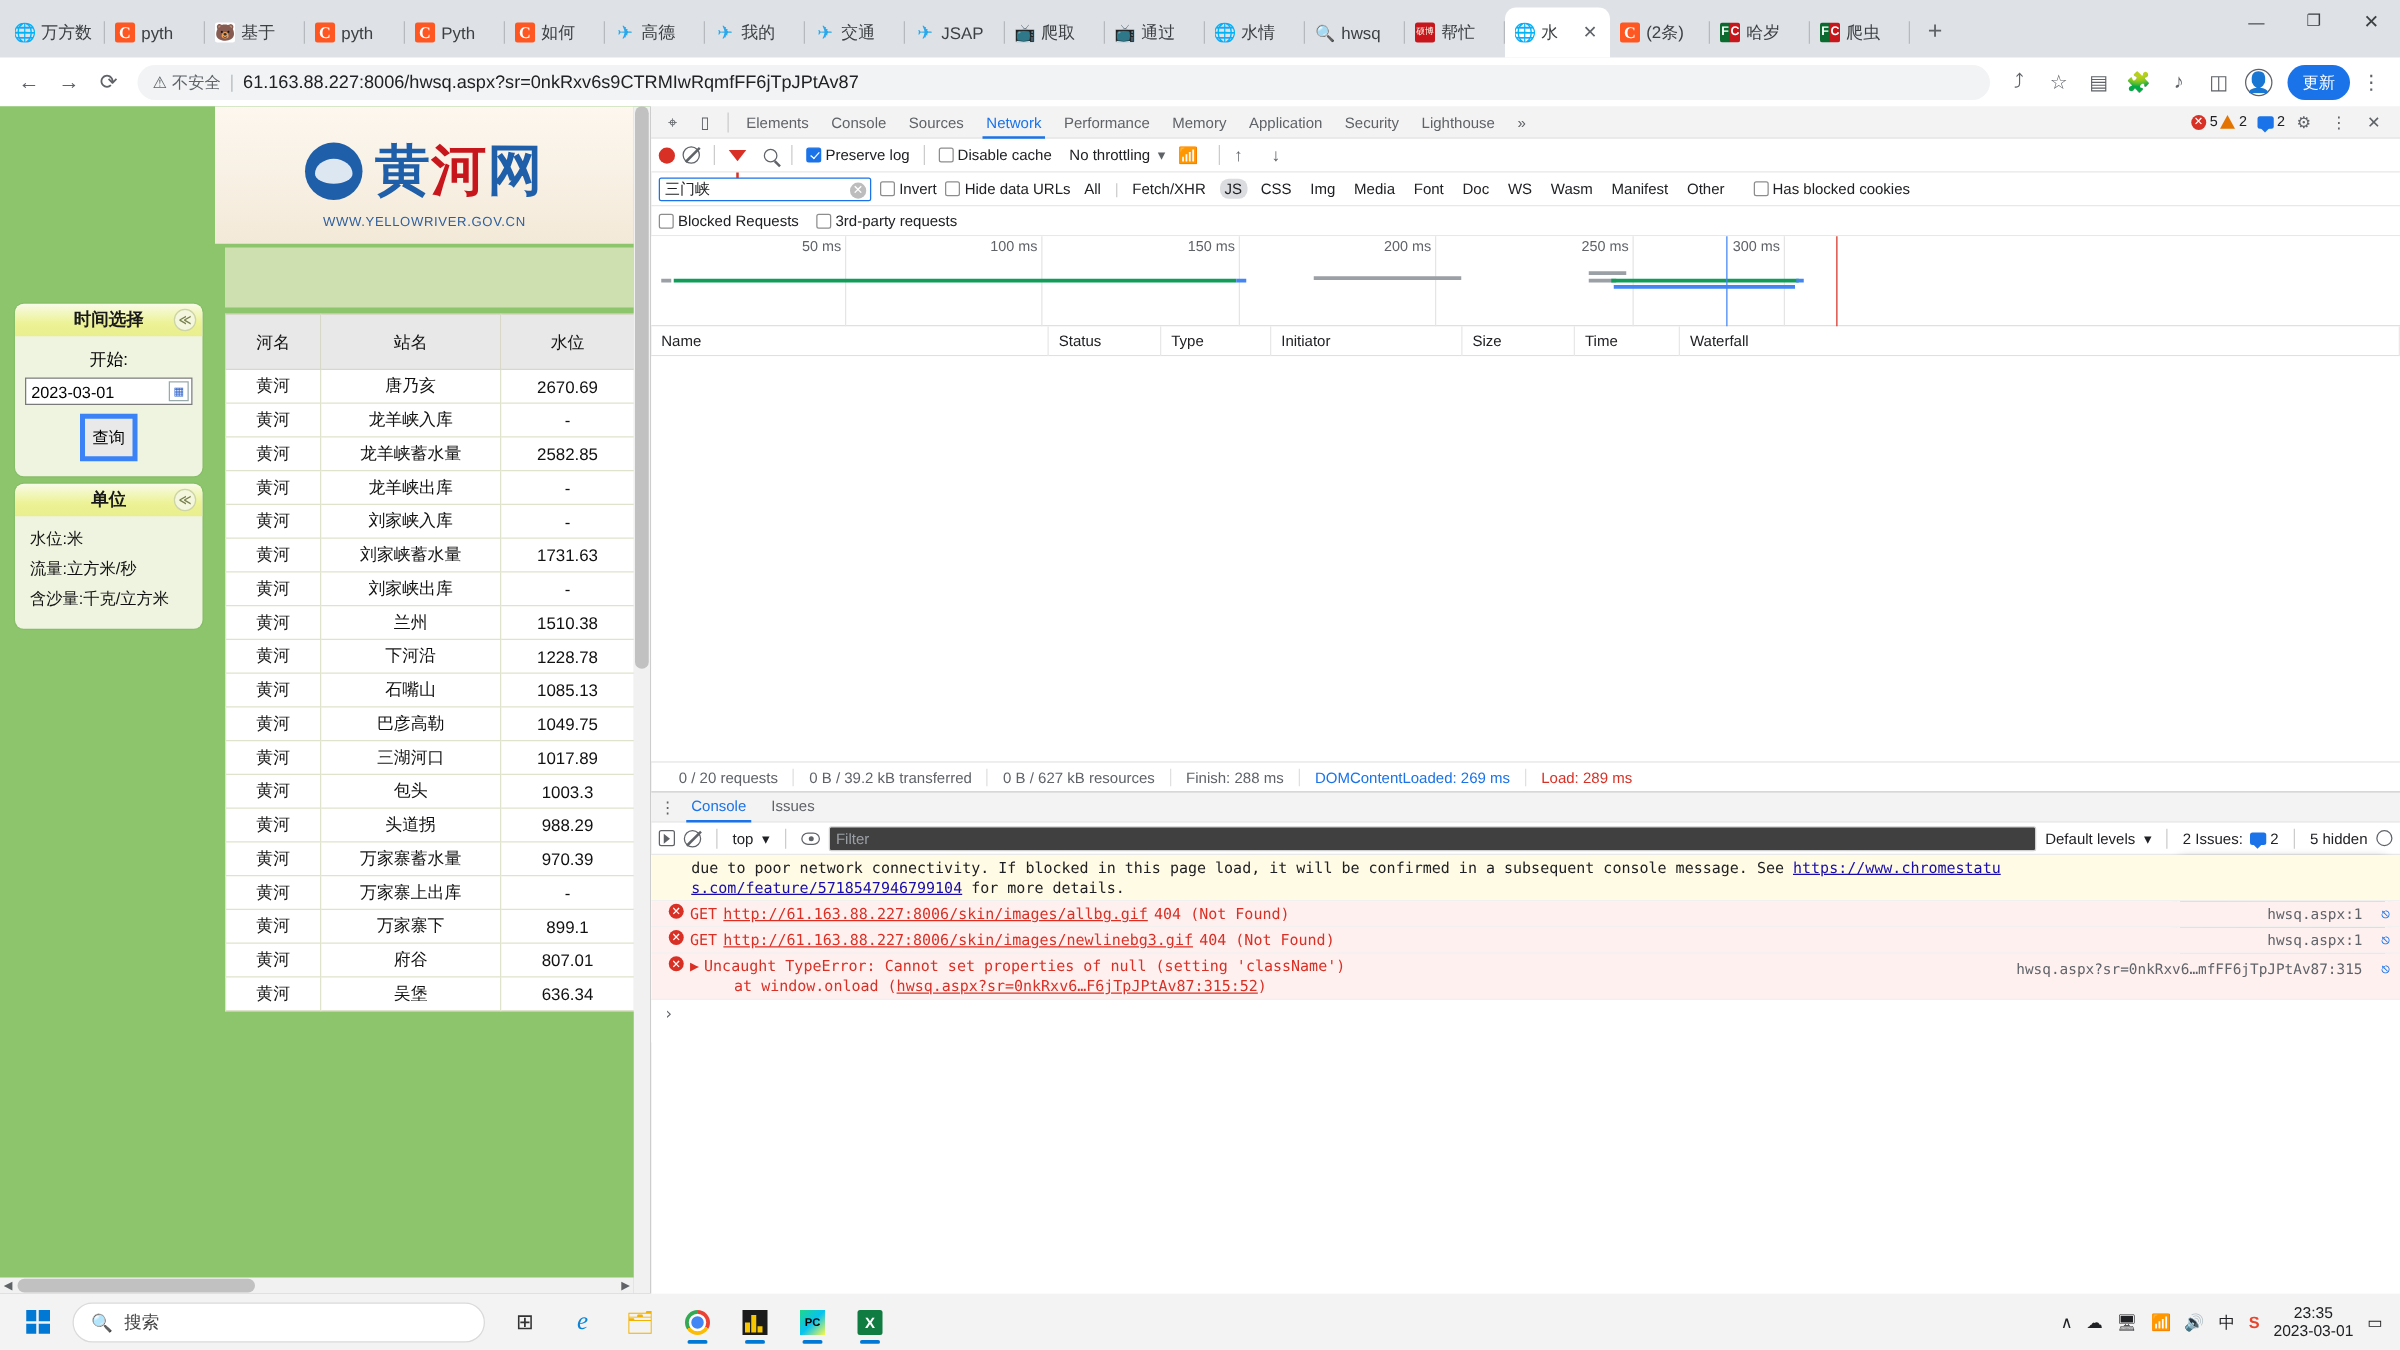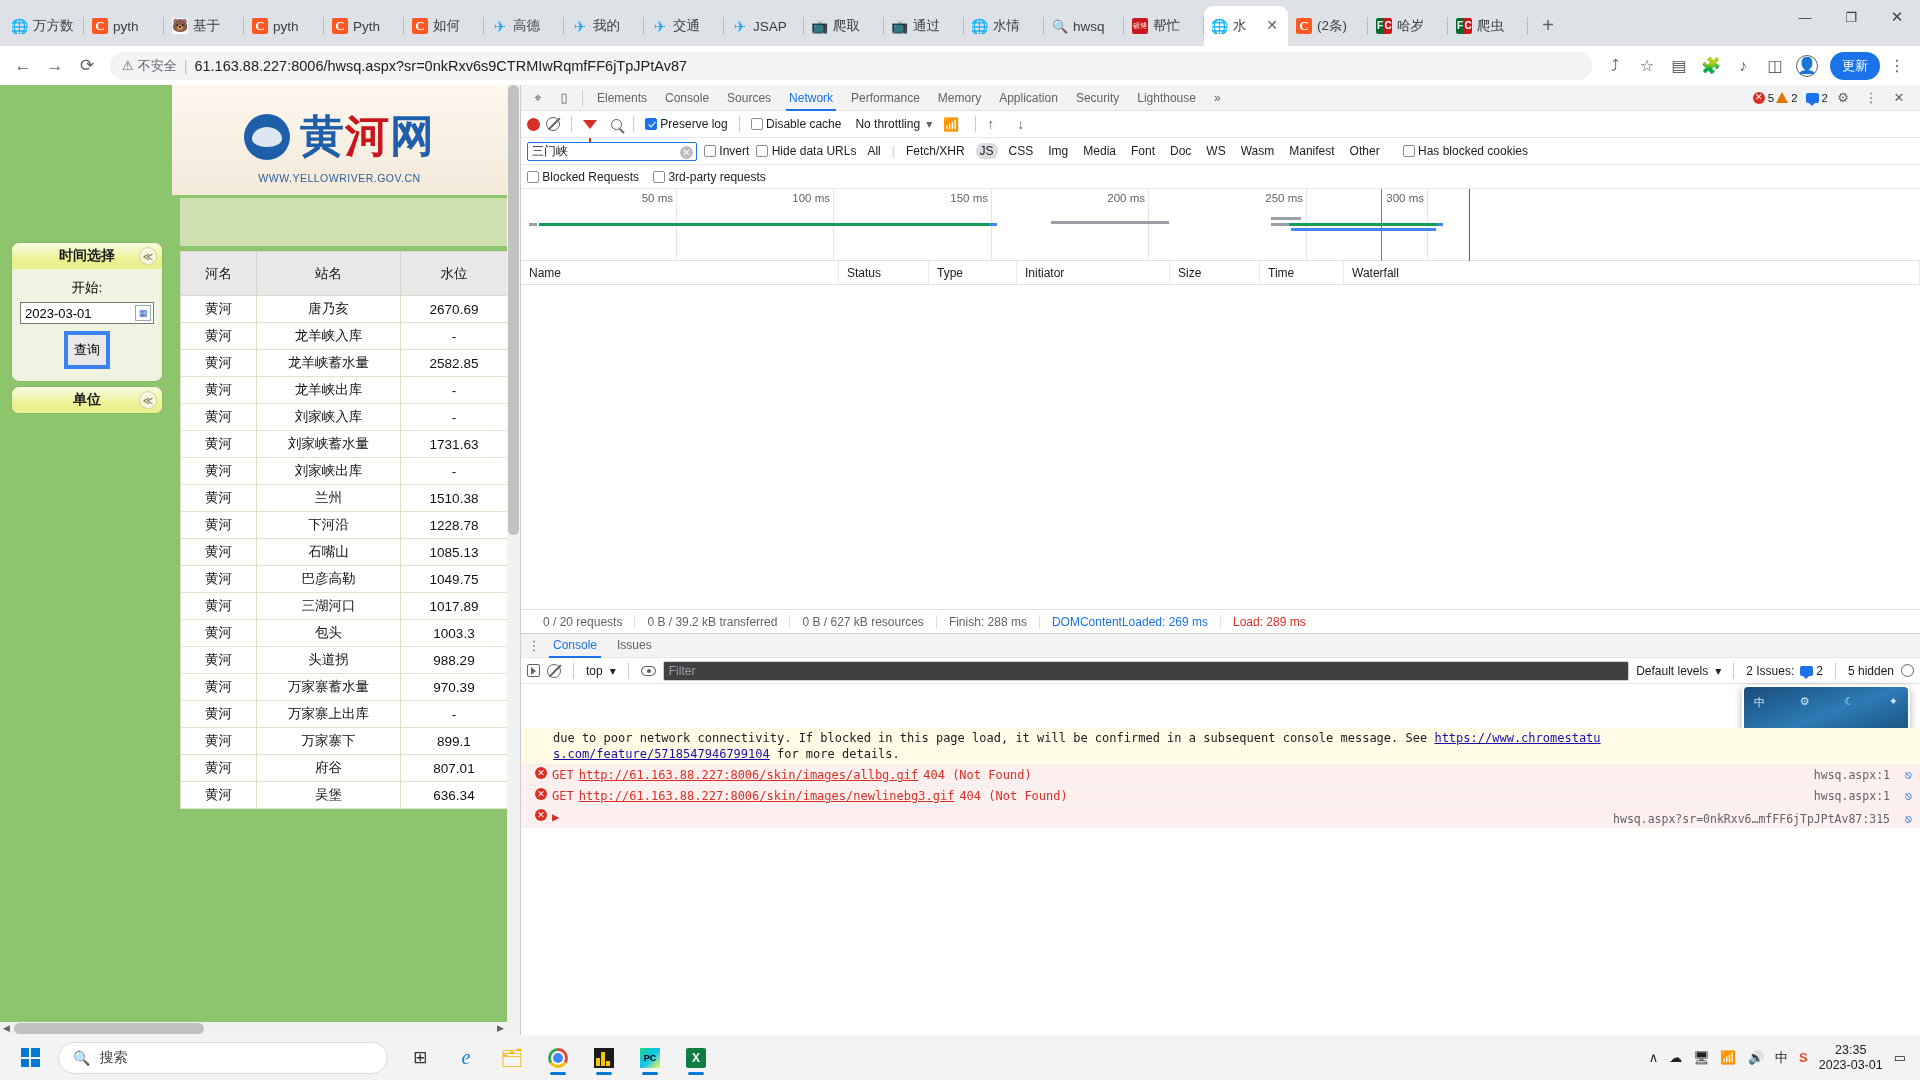--- a/index.html
+++ b/index.html
@@ -183,21 +183,21 @@
   .con-filter { flex:1; height:20px; border:1px solid #d0d0d0; border-radius:2px; padding:0 5px; font-size:12px;
                 color:#9aa0a6; display:flex; align-items:center; background:#404040;}
   .exec-ico{ width:13px;height:13px;border:1.5px solid #5f6368; border-radius:2px; position:relative;}
   .exec-ico:after{content:"";position:absolute;left:3px;top:1.5px;border-left:5px solid #5f6368;border-top:4px solid transparent;border-bottom:4px solid transparent;}
   .eye { width:15px;height:10px;border:1.5px solid #5f6368;border-radius:50%/70% 70% 70% 70%; position:relative;}
   .eye:after{content:"";position:absolute;left:5px;top:2px;width:4px;height:4px;border-radius:50%;background:#5f6368;}
   .gear-ico{width:13px;height:13px;border:1.6px solid #5f6368;border-radius:50%;}
 
   .console-body { background:#fff; font-family:"DejaVu Sans Mono","Liberation Mono",monospace; font-size:12px; height:150px; overflow:hidden; }
   .cmsg { display:flex; align-items:flex-start; padding:2px 8px 2px 14px; border-bottom:1px solid #f0f0f0; position:relative; line-height:16px;}
-  .cmsg.warnbg { background:#fffbe5;margin-top:44px; }
+  .cmsg.warnbg { background:#fffbe5; }
   .cmsg.errbg { background:#fff0f0; color:#d93025; }
   .cmsg .src { position:absolute; right:30px; color:#5f6368; font-size:11.5px; }
   .cmsg .exticon { position:absolute; right:8px; color:#1a73e8; font-size:12px; }
   .errdot { width:12px;height:12px;border-radius:50%;background:#d93025;color:#fff;font-size:9px;line-height:12px;
             text-align:center; margin-right:5px; flex:0 0 12px; font-family:"Liberation Sans",sans-serif;}
   .lnk { color:#1a0dab; text-decoration:underline; }
   .lnk.red { color:#d93025; }
   .prompt-row { padding:4px 10px; color:#5f6368; font-size:13px; font-family:"DejaVu Sans Mono",monospace; }
 
   
@@ -374,20 +374,25 @@
               <span class="cal">▦</span>
             </div>
             <div class="query-btn">查询</div>
           </div>
         </div>
 
         <div class="panel" id="panel-unit">
           <div class="panel-hd">
             <span>单位</span>
             <span class="collapse">≪</span>
+          </div>
+          <div class="panel-body">
+            <div class="unit-line">水位:米</div>
+            <div class="unit-line">流量:立方米/秒</div>
+            <div class="unit-line">含沙量:千克/立方米</div>
           </div>
         </div>
 
         <div id="tablewrap">
           <table class="hw">
             <colgroup>
                 <col class="c1">
                 <col class="c2">
                 <col class="c3">
               </colgroup>
@@ -702,20 +707,24 @@
           <span class="errdot">✕</span>
           <span>GET</span>
           <span class="lnk red" style="margin:0 5px">http://61.163.88.227:8006/skin/images/newlinebg3.gif</span>
           <span>404 (Not Found)</span>
           <span class="src">hwsq.aspx:1</span>
           <span class="exticon">⎋</span>
         </div>
         <div class="cmsg errbg">
           <span class="errdot">✕</span>
           <span style="color:#d93025;margin-right:4px">▶</span>
+          <div>
+            <span>Uncaught TypeError: Cannot set properties of null (setting 'className')</span><br>
+            <span style="padding-left:24px">at window.onload (</span><span class="lnk red">hwsq.aspx?sr=0nkRxv6…F6jTpJPtAv87:315:52</span><span>)</span>
+          </div>
           <span class="src" style="top:4px">hwsq.aspx?sr=0nkRxv6…mfFF6jTpJPtAv87:315</span>
           <span class="exticon" style="top:4px">⎋</span>
         </div>
         <div class="prompt-row">›</div>
       </div>
 
     </div>
   </div>
 </div>
 

